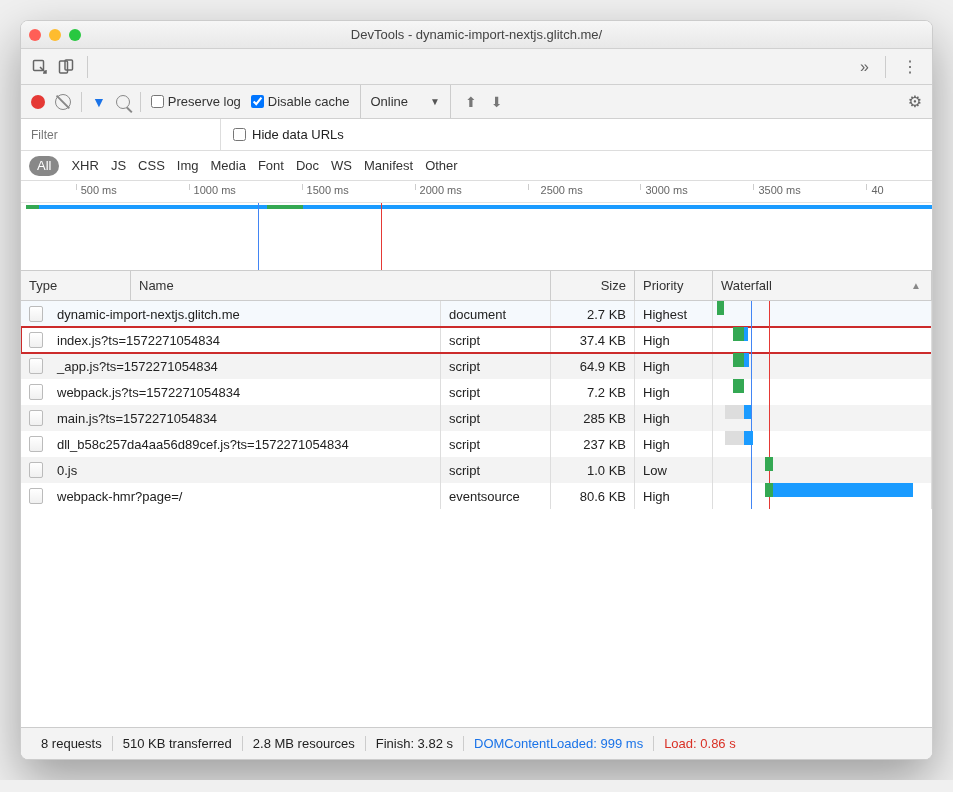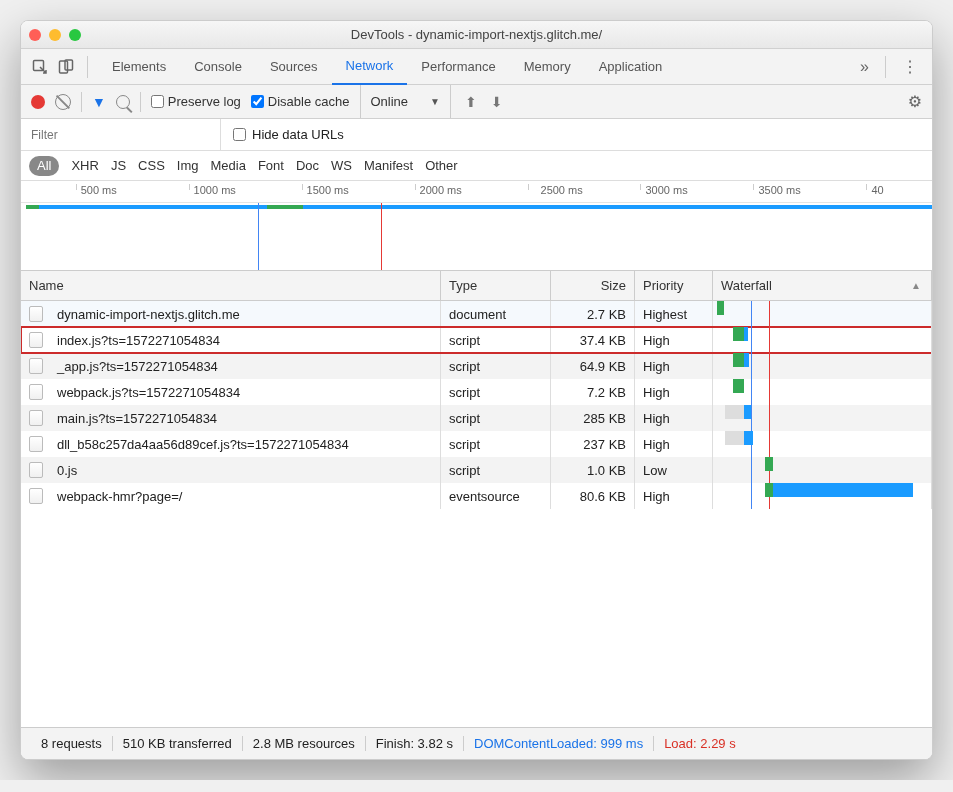--- a/index.html
+++ b/index.html
@@ -178,29 +178,20 @@
           <path d="M8 8 L14 14 M11 14 L14 14 L14 11"></path>
         </svg>
     </div>
     <div class="glyph">
       <svg viewBox="0 0 16 16">
           <rect x="1.5" y="2" width="8" height="12" rx="1"></rect>
           <rect x="7" y="1" width="7.5" height="10" rx="1"></rect>
         </svg>
     </div>
     <div class="sep"></div>
-    <div class="tabs" id="panel-tabs">
-        <div class="tab">Elements</div>
-        <div class="tab">Console</div>
-        <div class="tab">Sources</div>
-        <div class="tab active">Network</div>
-        <div class="tab">Performance</div>
-        <div class="tab">Memory</div>
-        <div class="tab">Application</div>
-      </div>
     <div class="spacer"></div>
     <div style="font-size:16px;color:#666;padding:0 6px;">»</div>
     <div class="sep"></div>
     <div style="font-size:16px;color:#666;padding:0 6px;">⋮</div>
   </div>
 
   <div class="toolbar2">
     <div class="rec-dot"></div>
     <div class="nosign"></div>
     <div class="sep" style="width:1px;height:20px;background:#ccc;"></div>
@@ -264,22 +255,22 @@
       <div class="tl-seg" style="left:0.5%;width:3%;background:#34a853;"></div>
       <div class="tl-seg" style="left:2%;width:28%;background:#1a9bff;"></div>
       <div class="tl-seg" style="left:27%;width:4%;background:#34a853;"></div>
       <div class="tl-seg" style="left:31%;width:69%;background:#1a9bff;"></div>
       <div class="vline-blue" style="left:26%;"></div>
       <div class="vline-red" style="left:39.5%;"></div>
     </div>
   </div>
 
   <div class="table-head">
+    <div class="col type">Type</div>
     <div class="col name">Name</div>
-    <div class="col type">Type</div>
     <div class="col size">Size</div>
     <div class="col priority">Priority</div>
     <div class="col waterfall">
       <span>Waterfall</span>
       <span class="sort">▲</span>
     </div>
   </div>
 
   <div class="table-body" id="tbody">
       <div class="row striped">
@@ -416,16 +407,16 @@
         </div>
       </div>
     </div>
 
   <div class="statusbar">
     <div class="seg">8 requests</div>
     <div class="seg">510 KB transferred</div>
     <div class="seg">2.8 MB resources</div>
     <div class="seg">Finish: 3.82 s</div>
     <div class="seg dcl">DOMContentLoaded: 999 ms</div>
-    <div class="seg load" style="border-right:none;">Load: 2.29 s</div>
+    <div class="seg load" style="border-right:none;">Load: 0.86 s</div>
   </div>
 
 </div>
 
 </body></html>

